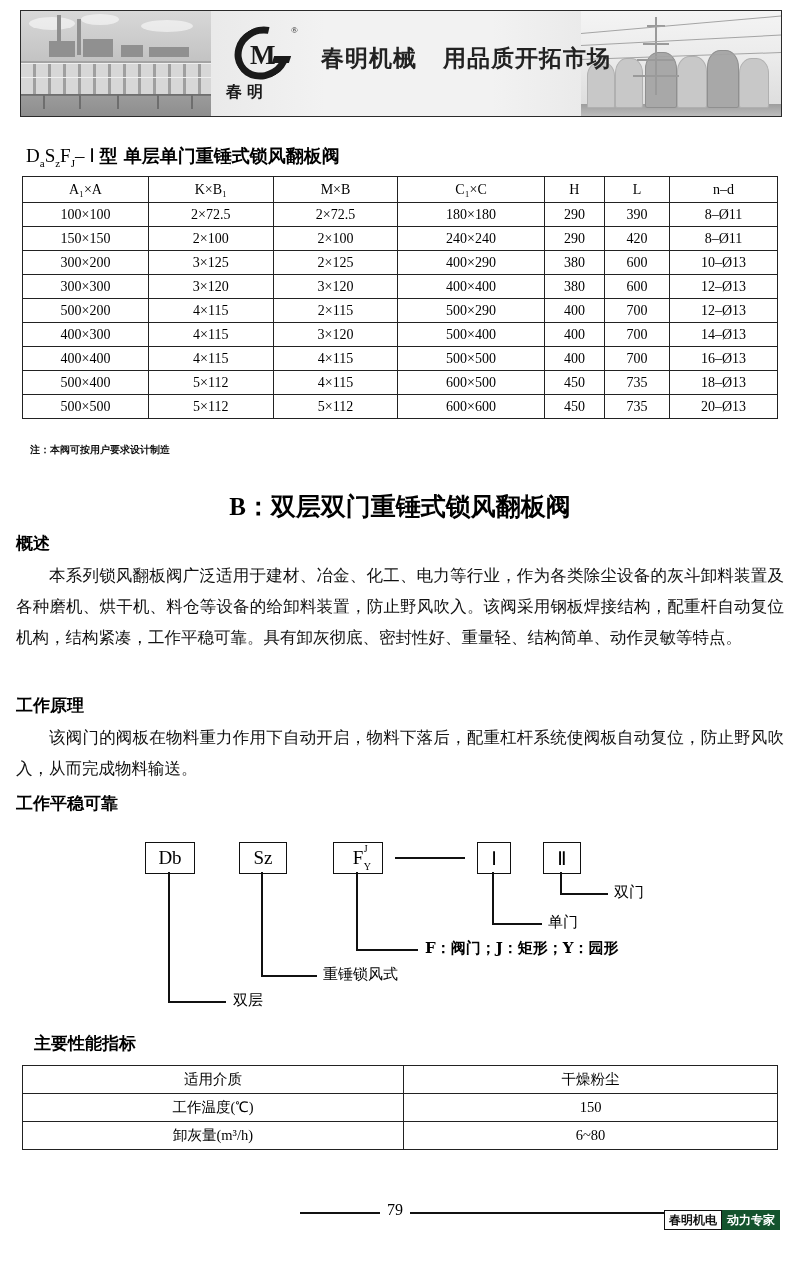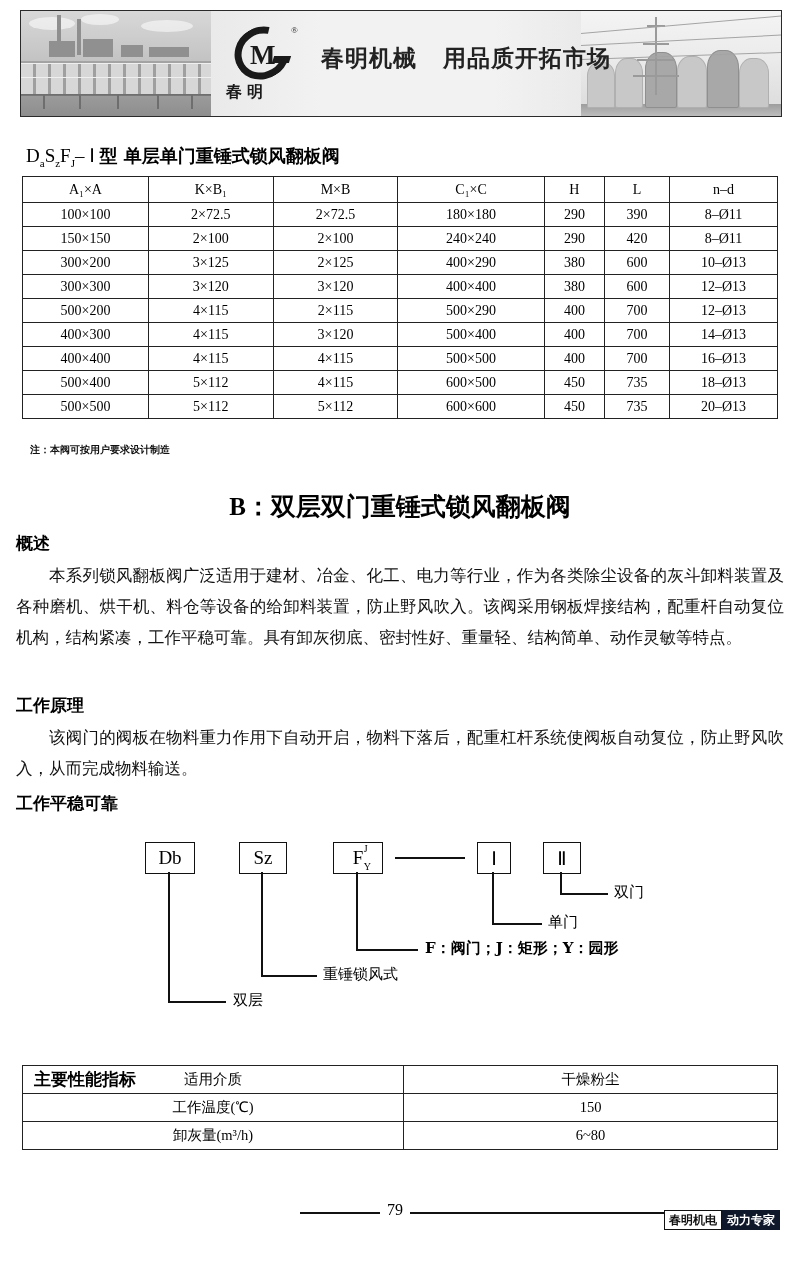--- a/index.html
+++ b/index.html
@@ -138,39 +138,39 @@
   .vline{position:absolute;width:1.6px;background:#111;}
   .hline{position:absolute;height:1.6px;background:#111;}
   .dlabel{
     position:absolute;font-family:"DejaVu Serif","Liberation Serif",serif;
     font-size:15px;color:#000;white-space:nowrap;
   }
   .dlabel.b{font-weight:bold;}
 
   
   .perf-h{position:absolute;left:34px;top:1032px;
-    font-family:"DejaVu Sans",sans-serif;font-size:17px;font-weight:bold;margin-top:36px;}
+    font-family:"DejaVu Sans",sans-serif;font-size:17px;font-weight:bold;}
   .perf{
     position:absolute;left:22px;top:1065px;width:756px;
     font-family:"Liberation Serif","DejaVu Serif",serif;font-size:14.5px;
   }
   .perf td{border:1px solid #222;height:25px;text-align:center;vertical-align:middle;}
   .perf td.lab{width:378px;font-family:Liberation Serif, serif;}
 
   
   .footer{position:absolute;left:0;top:1196px;width:800px;height:60px;}
   .f-rule-l{position:absolute;left:300px;top:16px;width:80px;height:1.6px;background:#111;}
   .f-rule-r{position:absolute;left:410px;top:16px;width:300px;height:1.6px;background:#111;}
   .f-page{position:absolute;left:382px;top:5px;width:26px;text-align:center;
     font-family:"Liberation Serif",serif;font-size:16px;}
   .f-badge{position:absolute;right:20px;top:14px;display:flex;height:20px;}
   .f-b1{background:#fff;border:1.4px solid #111;color:#111;
     font-family:"DejaVu Sans",sans-serif;font-size:12px;font-weight:bold;
     padding:0 4px;display:flex;align-items:center;}
-  .f-b2{background:#0f172a;color:#fff;
+  .f-b2{background:#14532d;color:#fff;
     font-family:"DejaVu Sans",sans-serif;font-size:12px;font-weight:bold;
     padding:0 5px;display:flex;align-items:center;}
 </style>
 </head>
 <body>
 
 <div class="page">
 
   <div class="banner">
 

